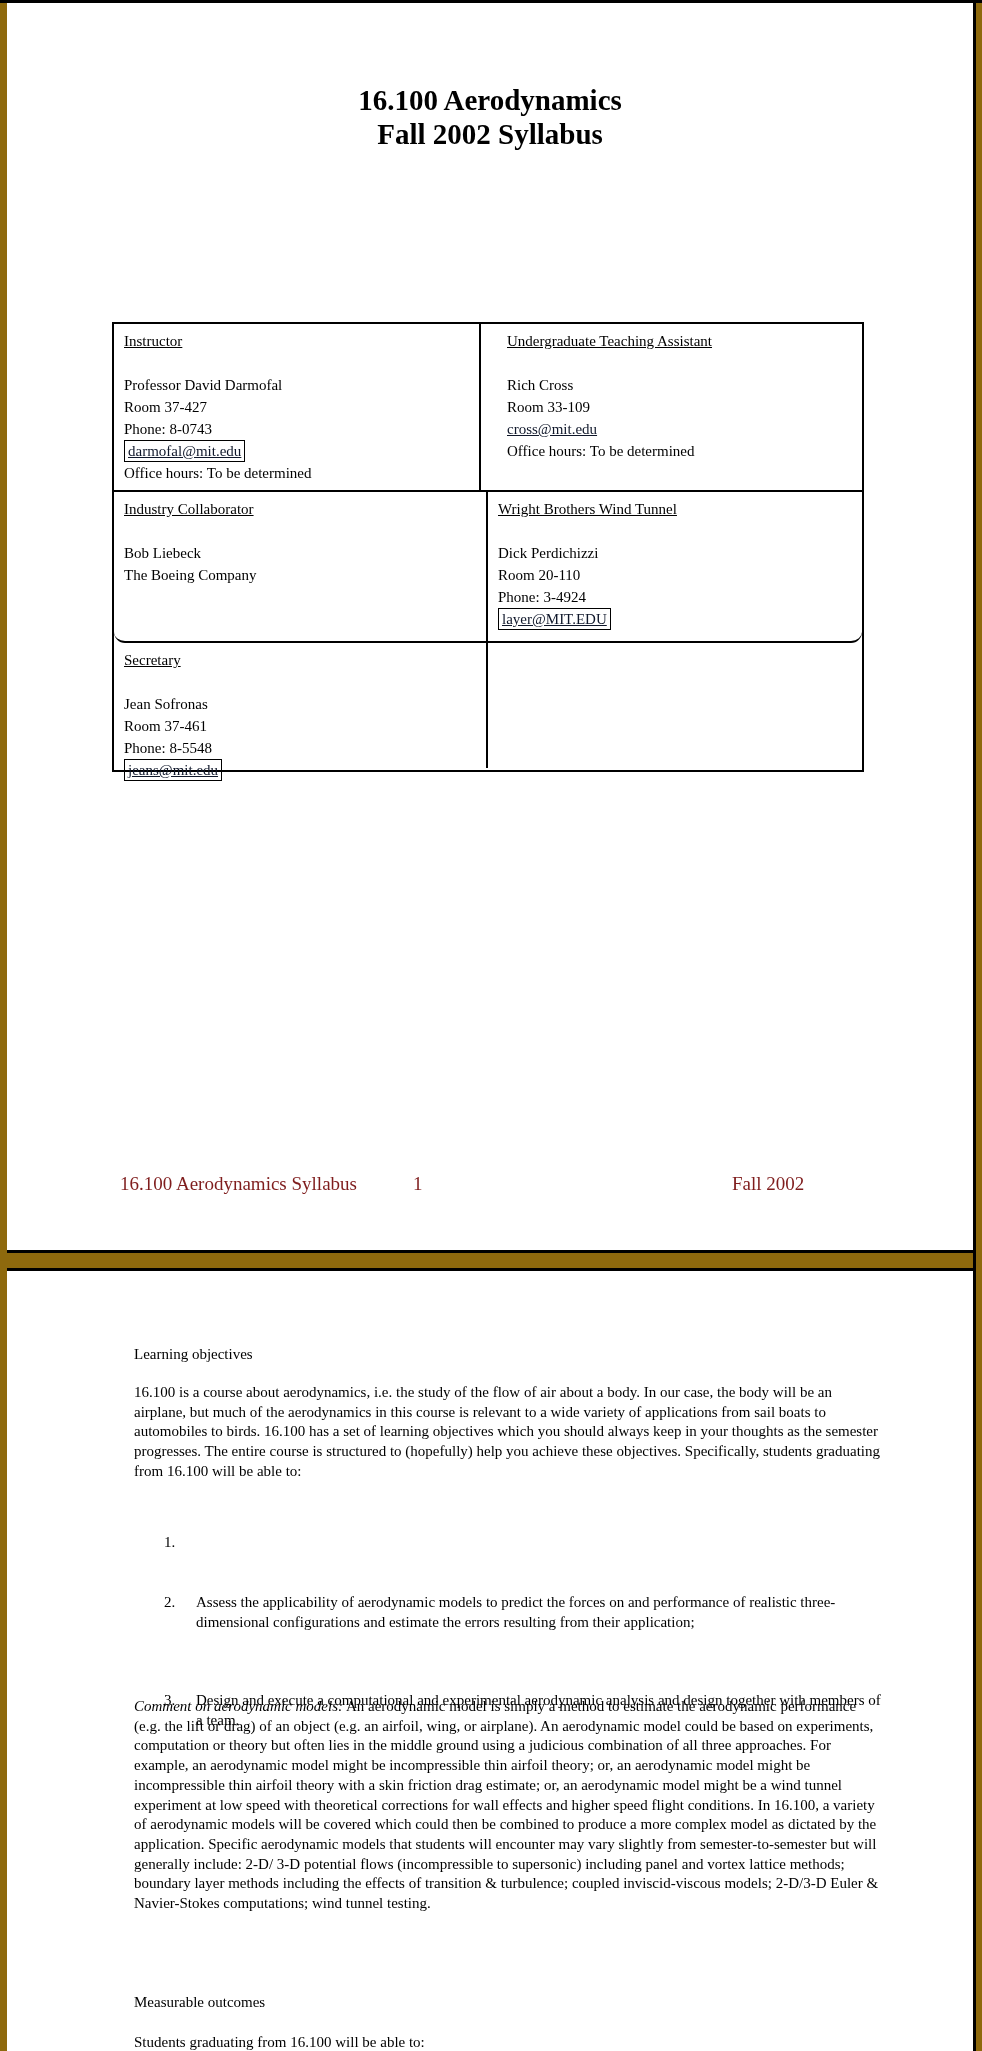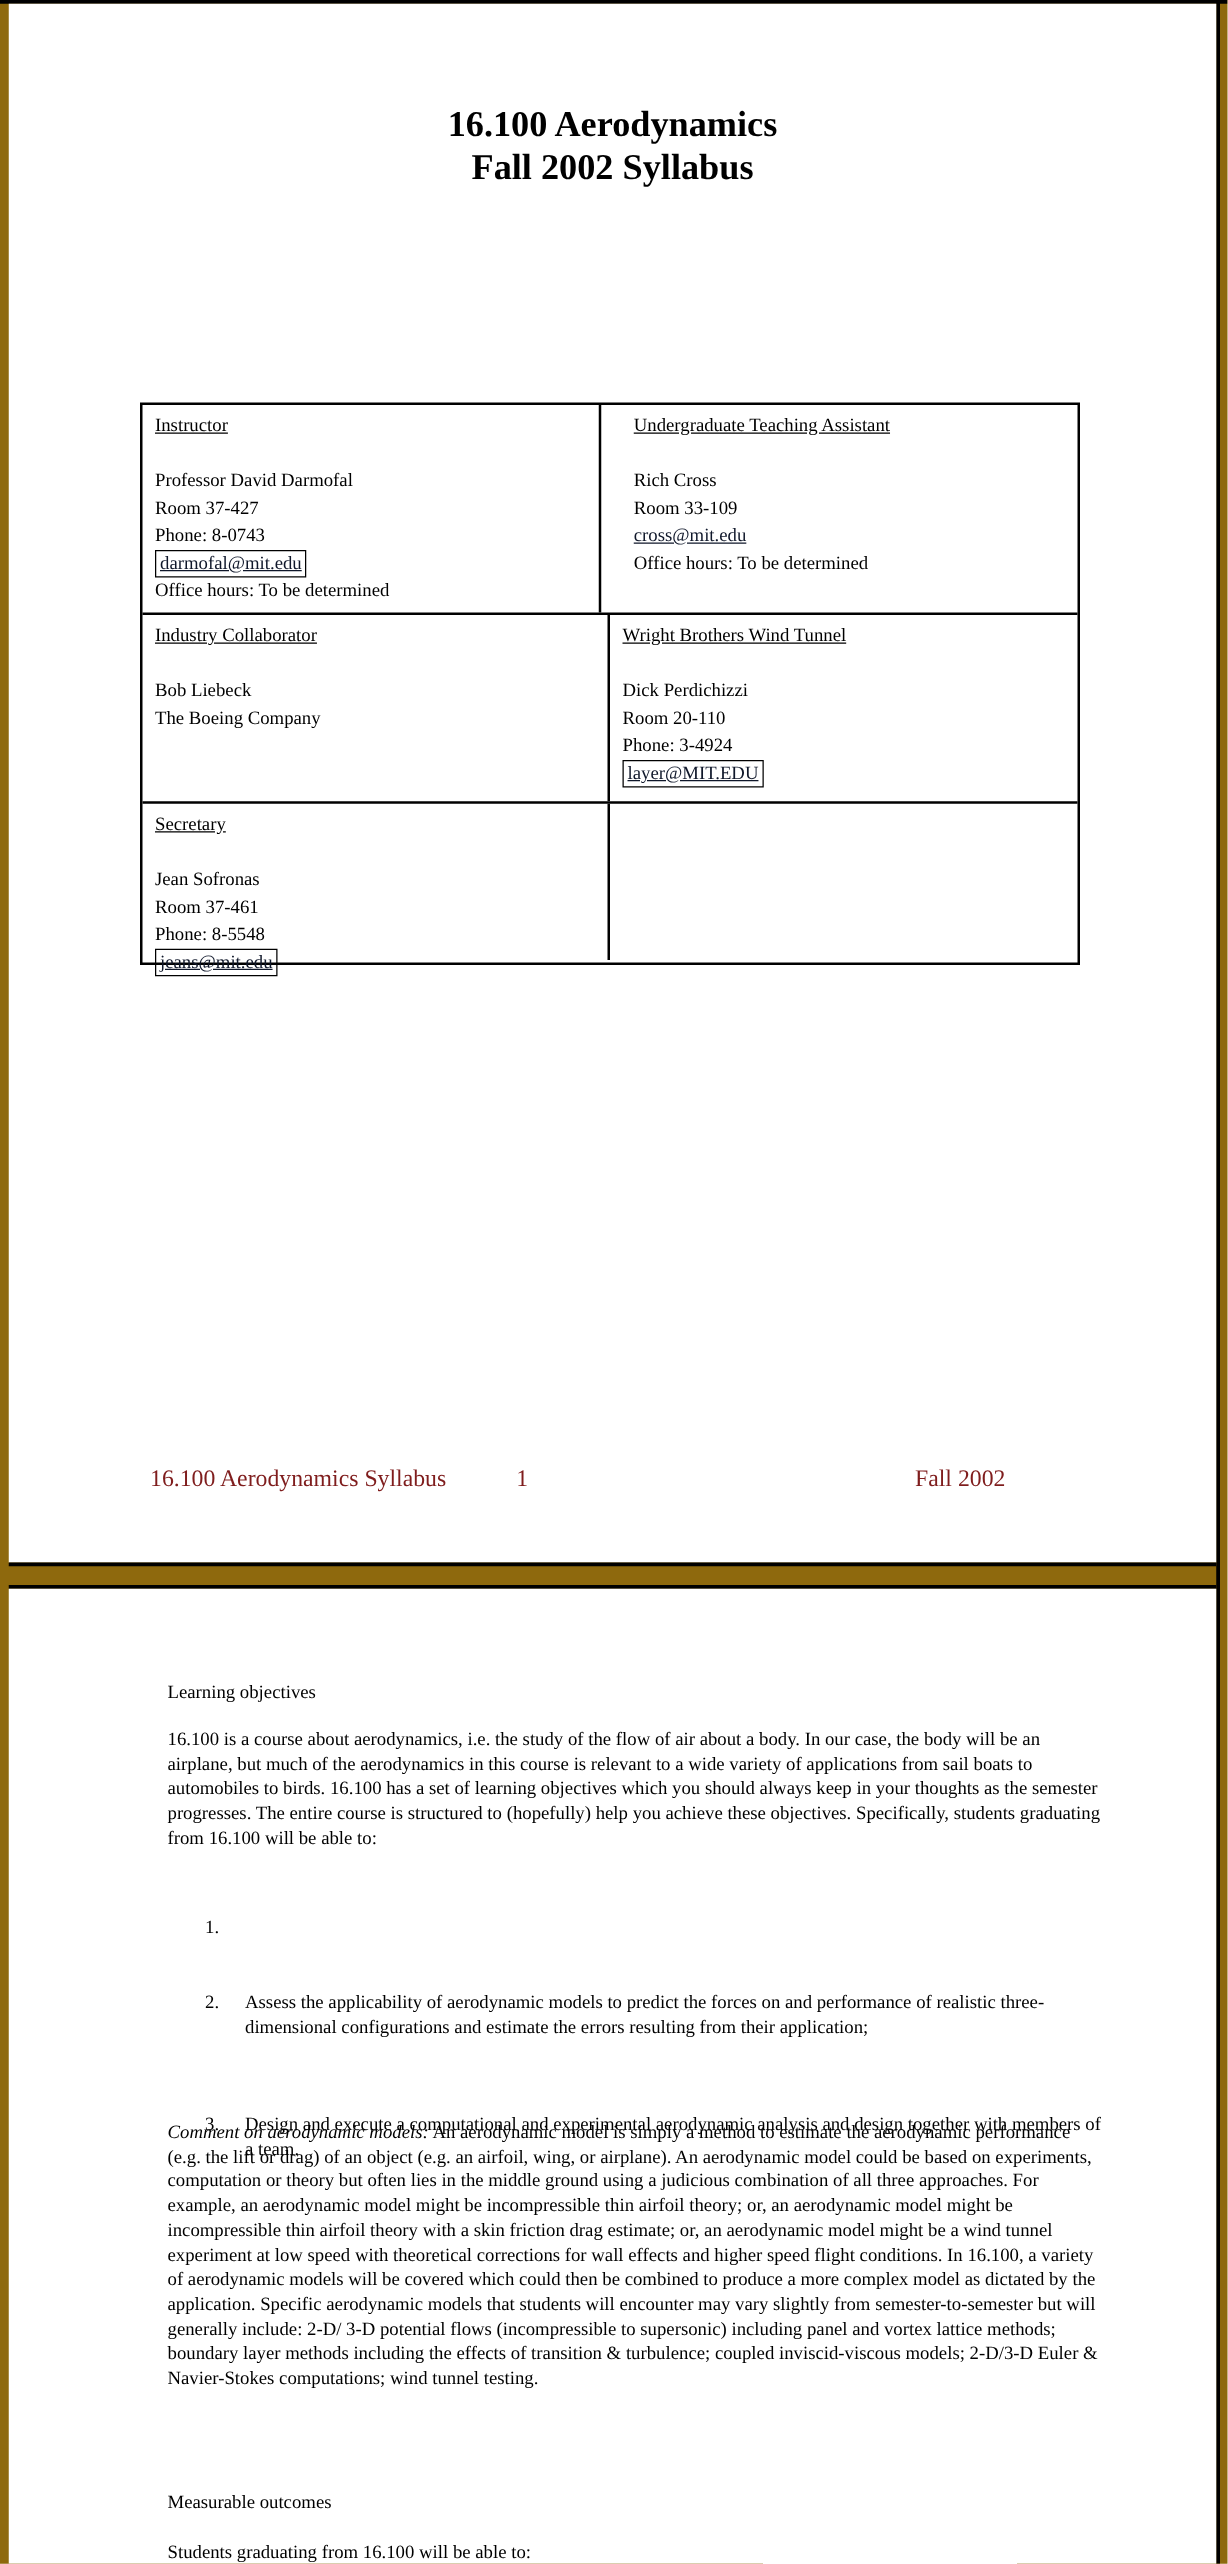--- a/index.html
+++ b/index.html
@@ -25,21 +25,21 @@
     position:absolute; left:0; top:80px; width:100%;
     text-align:center; font-weight:bold; font-size:29px; line-height:34px;
   }
   .contact-table {
     position:absolute; left:105px; top:319px; width:752px; height:450px;
     border:2px solid #000;
   }
   .trow { display:flex; border-bottom:2px solid #000; }
   .trow:last-child { border-bottom:none; }
   .trow-1 { height:168px;gap:16px; }
-  .trow-2 { height:151px; }
+  .trow-2 { height:151px;border-radius:11px; }
   .trow-3 { height:125px; }
   .tcell { width:374px; border-right:2px solid #000; padding:6px 10px; font-size:15px; line-height:22px; }
   .tcell:last-child { width:372px; border-right:none; }
   .cell-heading { text-decoration:underline; }
   .blankline { height:22px; }
   a.email { color:#0f172a; }
   a.email.boxed { display:inline-block; border:1px solid #000; padding:0 3px; line-height:20px; }
   .footer { position:absolute; left:0; top:1170px; width:100%; height:22px; font-size:19px; color:#7f1d1d; }
   .footer .f-left  { position:absolute; left:113px; }
   .footer .f-mid   { position:absolute; left:406px; }

